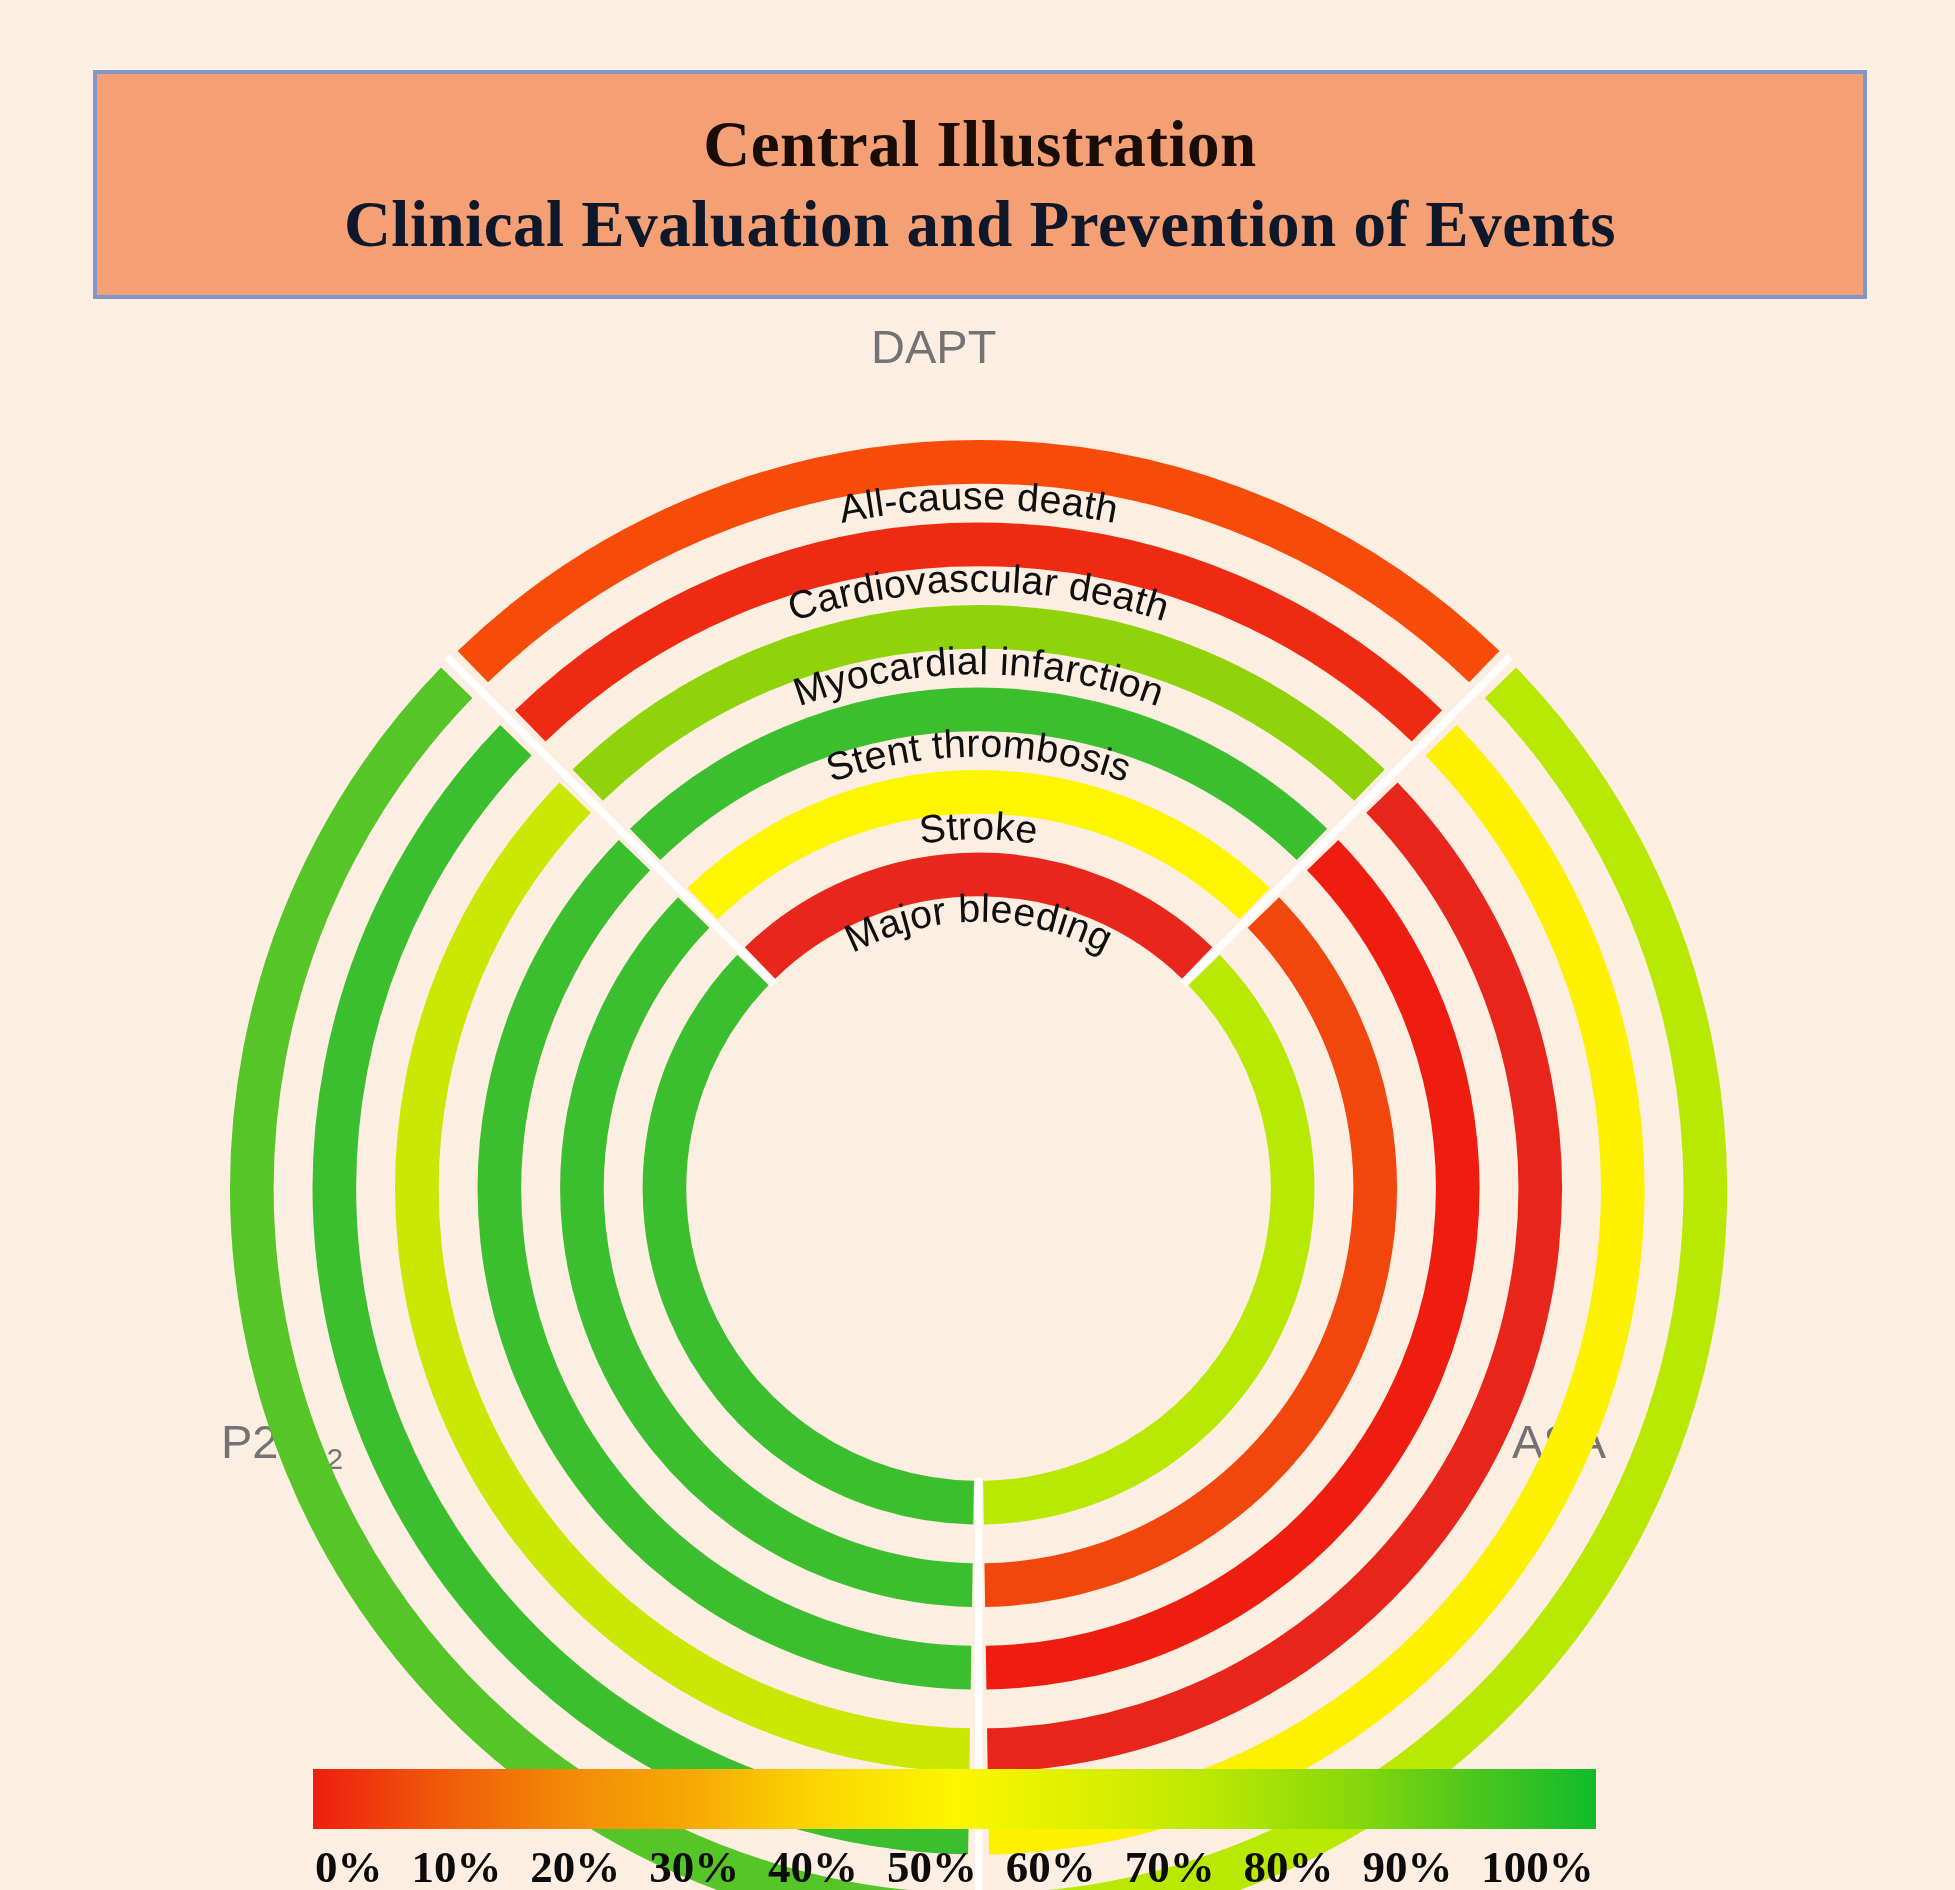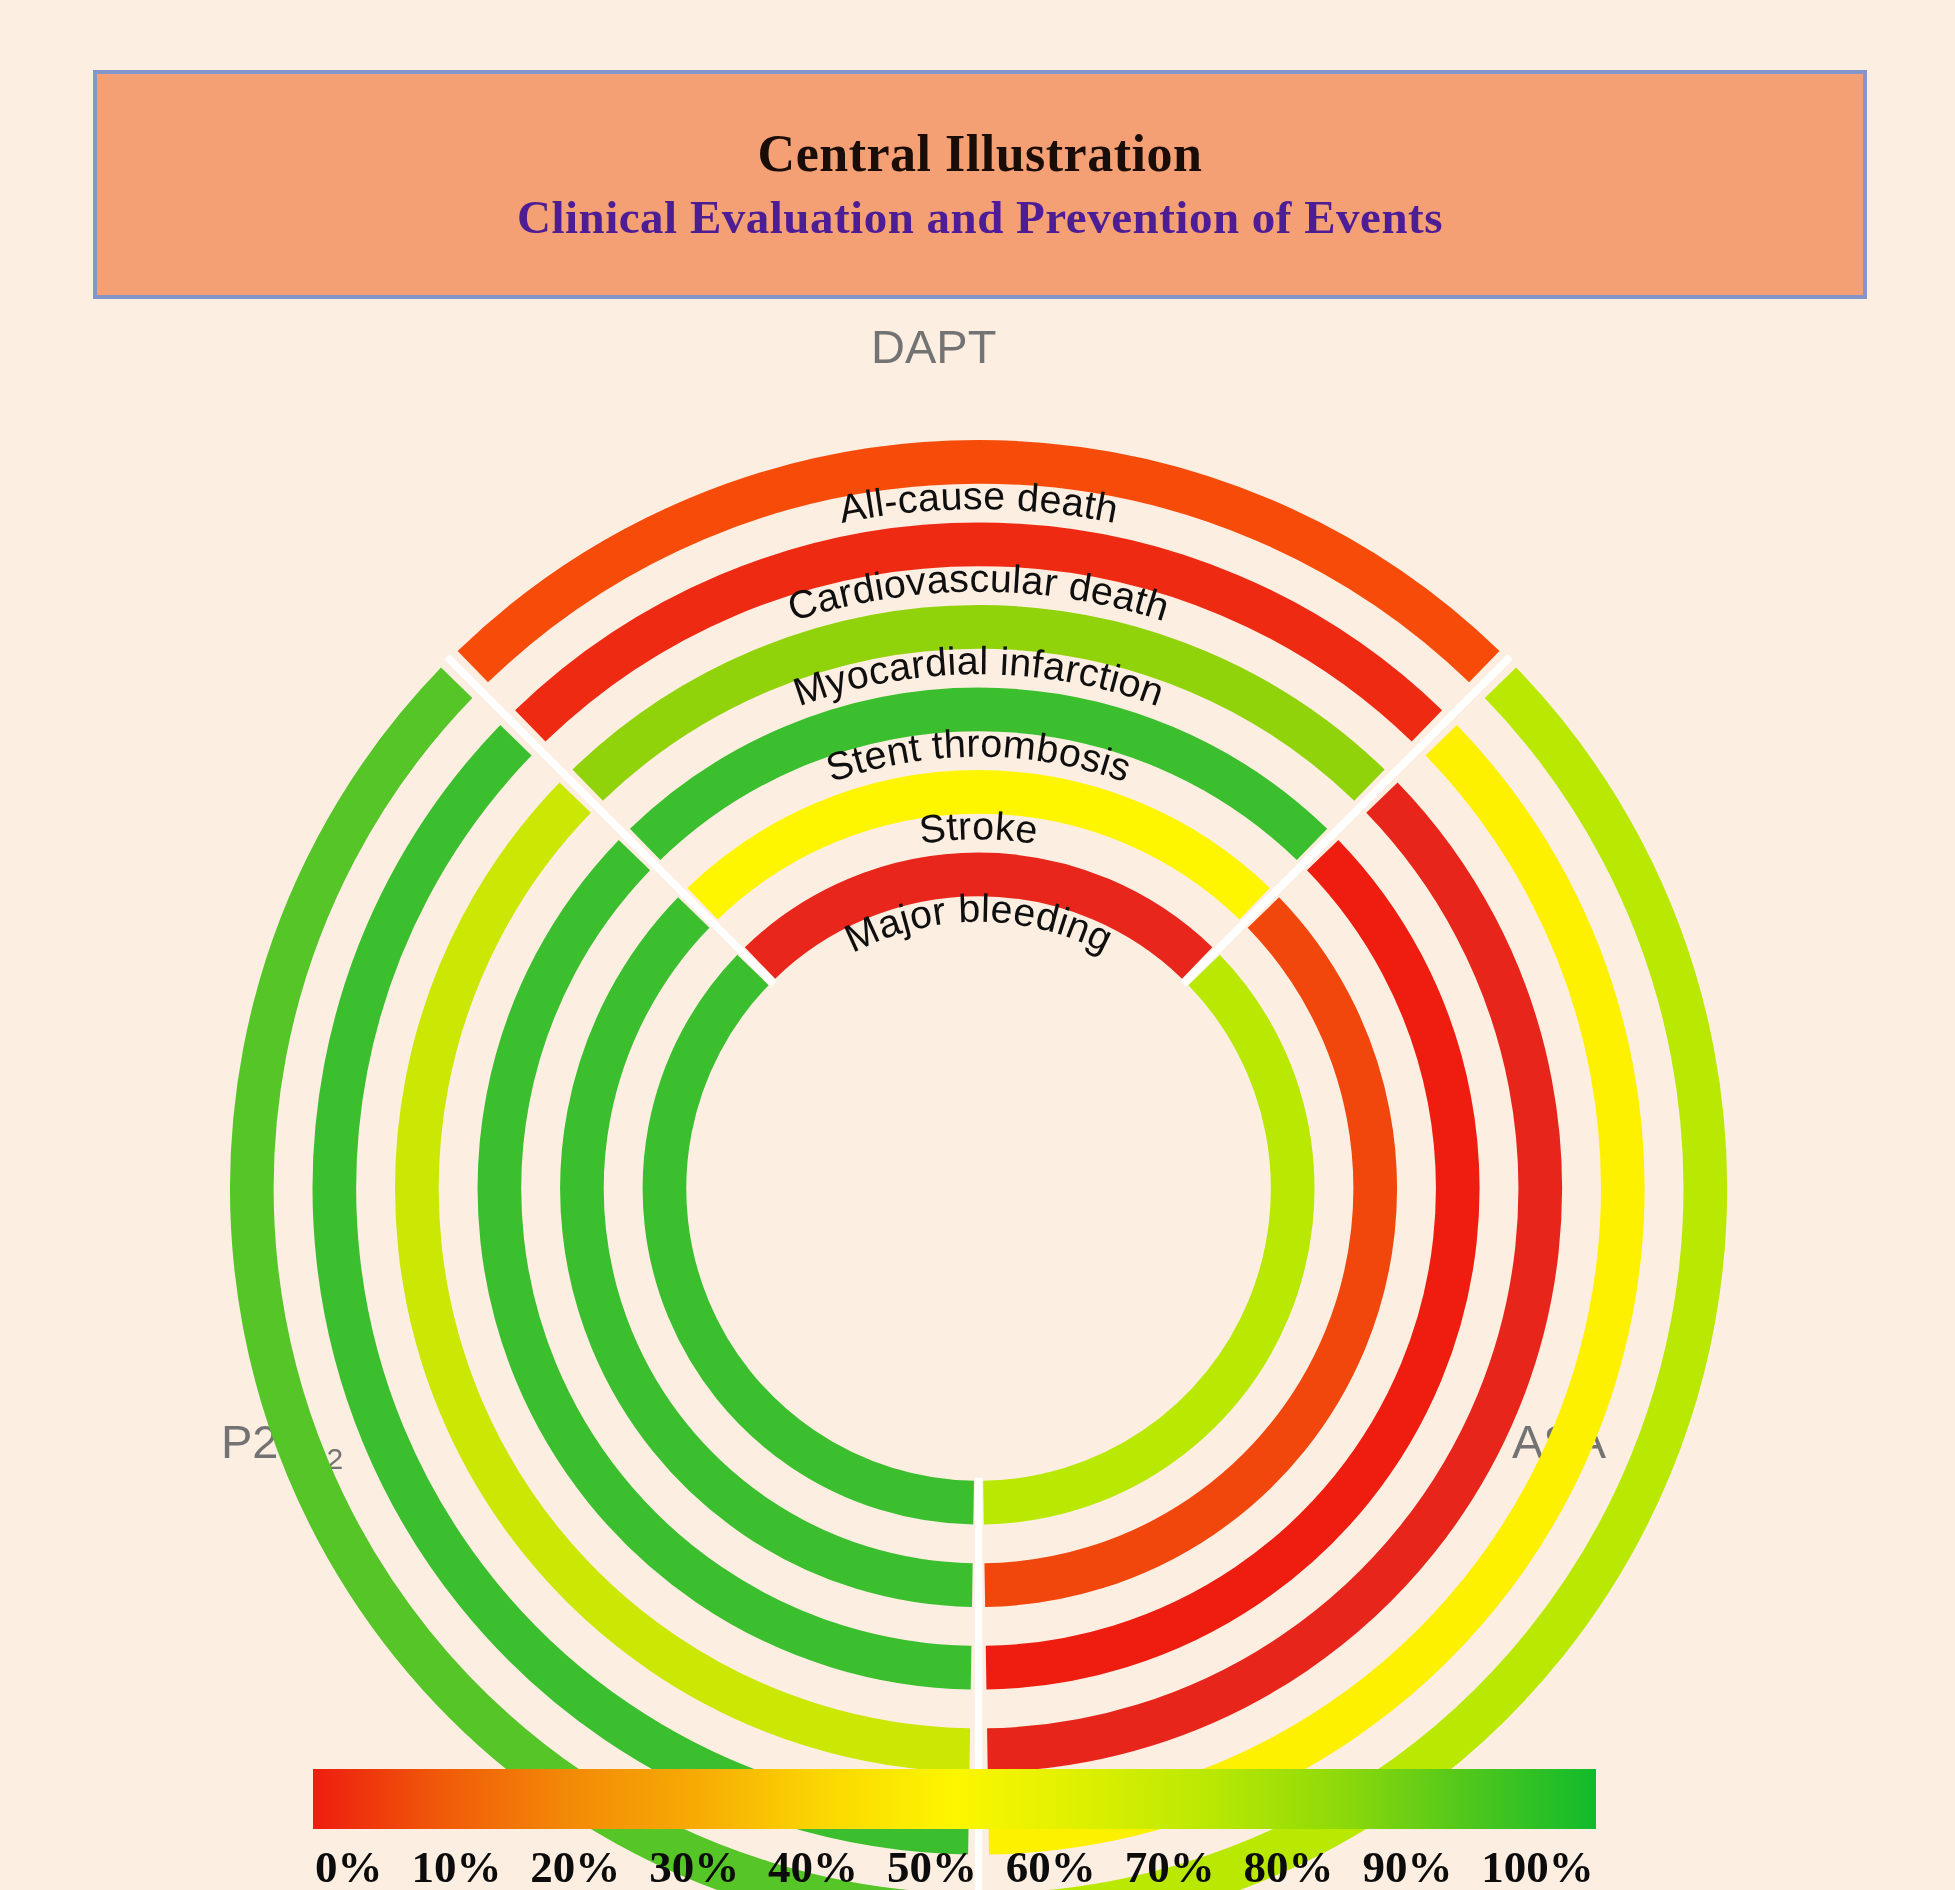--- a/index.html
+++ b/index.html
@@ -33,31 +33,31 @@
     box-sizing: border-box;
     display: flex;
     flex-direction: column;
     align-items: center;
     justify-content: center;
     gap: 11.7px;
   }
   .title-line1 {
     font-family: "Liberation Serif", serif;
     font-weight: bold;
-    font-size: 52px;
+    font-size: 65px;
     color: #1a0d07;
     letter-spacing: 0.5px;
     line-height: 1.05;
     white-space: nowrap;
   }
   .title-line2 {
     font-family: "Liberation Serif", serif;
     font-weight: bold;
-    font-size: 47px;
-    color: #4c1d95;
+    font-size: 65px;
+    color: #0f172a;
     letter-spacing: 0.5px;
     line-height: 1.05;
     white-space: nowrap;
   }
 
   
   .grp-label {
     position: absolute;
     font-family: "Liberation Sans", sans-serif;
     font-size: 47px;

